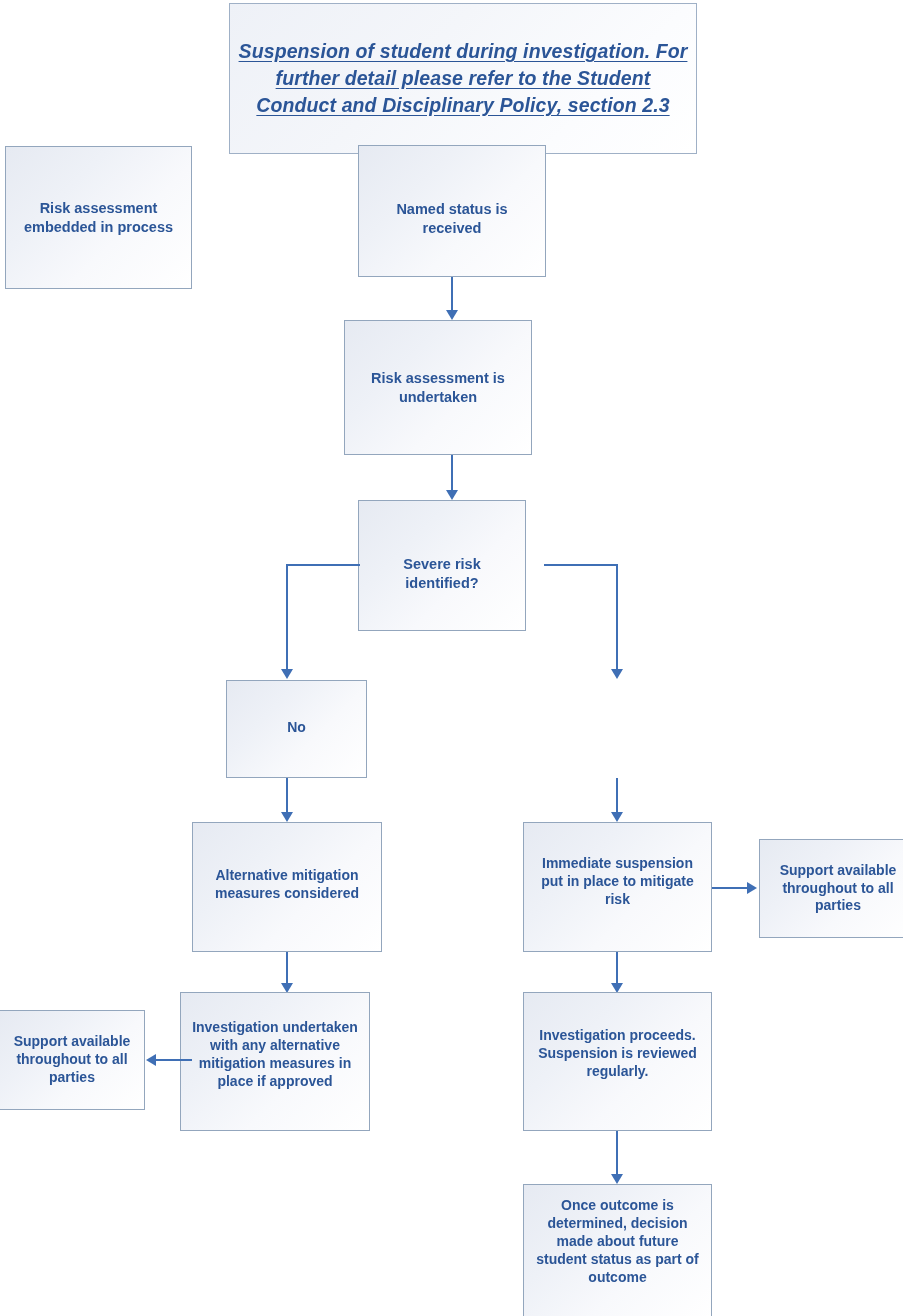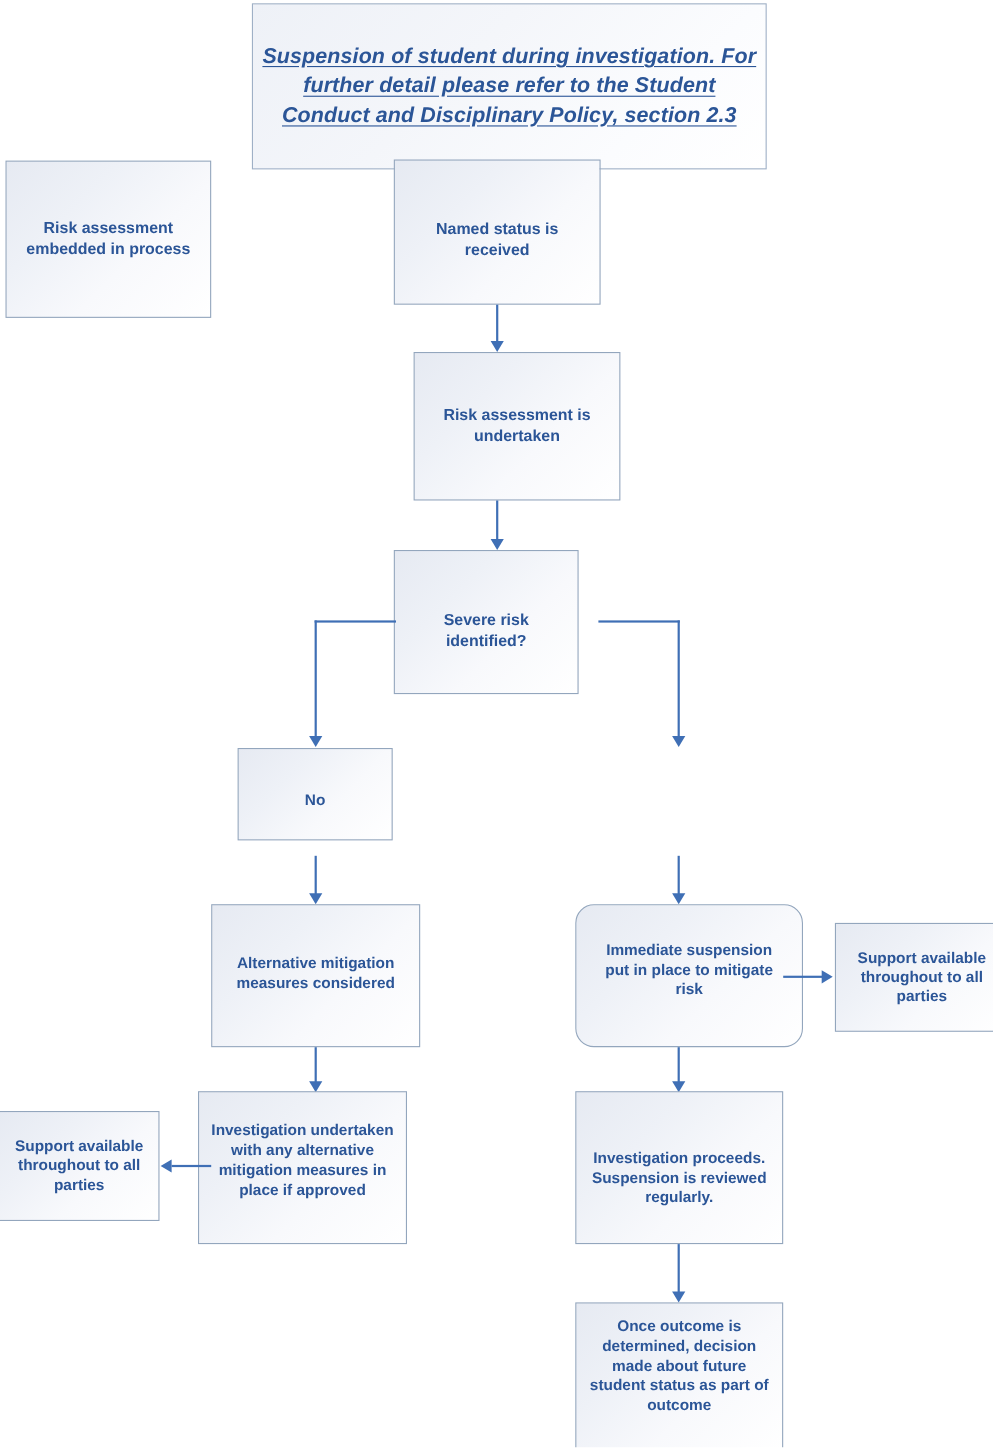--- a/index.html
+++ b/index.html
@@ -94,57 +94,57 @@
 embedded in process</span>
   </div>
 
   <div class="node vt t15" style="left:358px; top:145px; width:188px; height:132px; padding-top:54px;">
     <span class="txt">Named status is received</span>
   </div>
 
   <div class="ln v" style="left:451px; top:277px; height:35px;"></div>
   <div class="arw down" style="left:446px; top:310px;"></div>
 
-  <div class="node vt t15" style="left:376px; top:320px; width:188px; height:135px; padding-top:48px;">
+  <div class="node vt t15" style="left:344px; top:320px; width:188px; height:135px; padding-top:48px;">
     <span class="txt">Risk assessment is
 undertaken</span>
   </div>
 
   <div class="ln v" style="left:451px; top:455px; height:38px;"></div>
   <div class="arw down" style="left:446px; top:490px;"></div>
 
   <div class="node vt t15" style="left:358px; top:500px; width:168px; height:131px; padding-top:54px;">
     <span class="txt">Severe risk identified?</span>
   </div>
 
   <div class="ln h" style="left:286px; top:564px; width:74px;"></div>
   <div class="ln v" style="left:286px; top:564px; height:108px;"></div>
   <div class="arw down" style="left:281px; top:669px;"></div>
 
   <div class="ln h" style="left:544px; top:564px; width:74px;"></div>
   <div class="ln v" style="left:616px; top:564px; height:108px;"></div>
   <div class="arw down" style="left:611px; top:669px;"></div>
 
-  <div class="node vt t14" style="left:216px; top:680px; width:141px; height:84px; padding-top:38px;">
+  <div class="node vt t14" style="left:226px; top:680px; width:141px; height:98px; padding-top:38px;">
     <span class="txt">No</span>
   </div>
 
 
   <div class="ln v" style="left:286px; top:778px; height:36px;"></div>
   <div class="arw down" style="left:281px; top:812px;"></div>
 
   <div class="ln v" style="left:616px; top:778px; height:36px;"></div>
   <div class="arw down" style="left:611px; top:812px;"></div>
 
   <div class="node vt t14" style="left:192px; top:822px; width:190px; height:130px; padding-top:44px;">
     <span class="txt">Alternative mitigation
 measures considered</span>
   </div>
 
-  <div class="node vt t14" style="left:523px; top:822px; width:207px; height:130px; padding-top:32px;border-radius:17px;">
+  <div class="node vt t14" style="left:523px; top:822px; width:189px; height:130px; padding-top:32px;">
     <span class="txt">Immediate suspension
 put in place to mitigate
 risk</span>
   </div>
 
   <div class="ln h" style="left:712px; top:887px; width:37px;"></div>
   <div class="arw right" style="left:747px; top:882px;"></div>
 
   <div class="node vc t14" style="left:759px; top:839px; width:158px; height:99px;">
     <span class="txt">Support available
@@ -158,21 +158,21 @@
   <div class="ln v" style="left:616px; top:952px; height:34px;"></div>
   <div class="arw down" style="left:611px; top:983px;"></div>
 
   <div class="node vt t14" style="left:180px; top:992px; width:190px; height:139px; padding-top:26px;">
     <span class="txt">Investigation undertaken
 with any alternative
 mitigation measures in
 place if approved</span>
   </div>
 
-  <div class="node vt t14" style="left:523px; top:992px; width:189px; height:139px; padding-top:51px;">
+  <div class="node vt t14" style="left:523px; top:992px; width:189px; height:139px; padding-top:34px;">
     <span class="txt">Investigation proceeds.
 Suspension is reviewed
 regularly.</span>
   </div>
 
   <div class="ln h" style="left:156px; top:1059px; width:36px;"></div>
   <div class="arw left" style="left:146px; top:1054px;"></div>
 
   <div class="node vc t14" style="left:-1px; top:1010px; width:146px; height:100px;">
     <span class="txt">Support available

